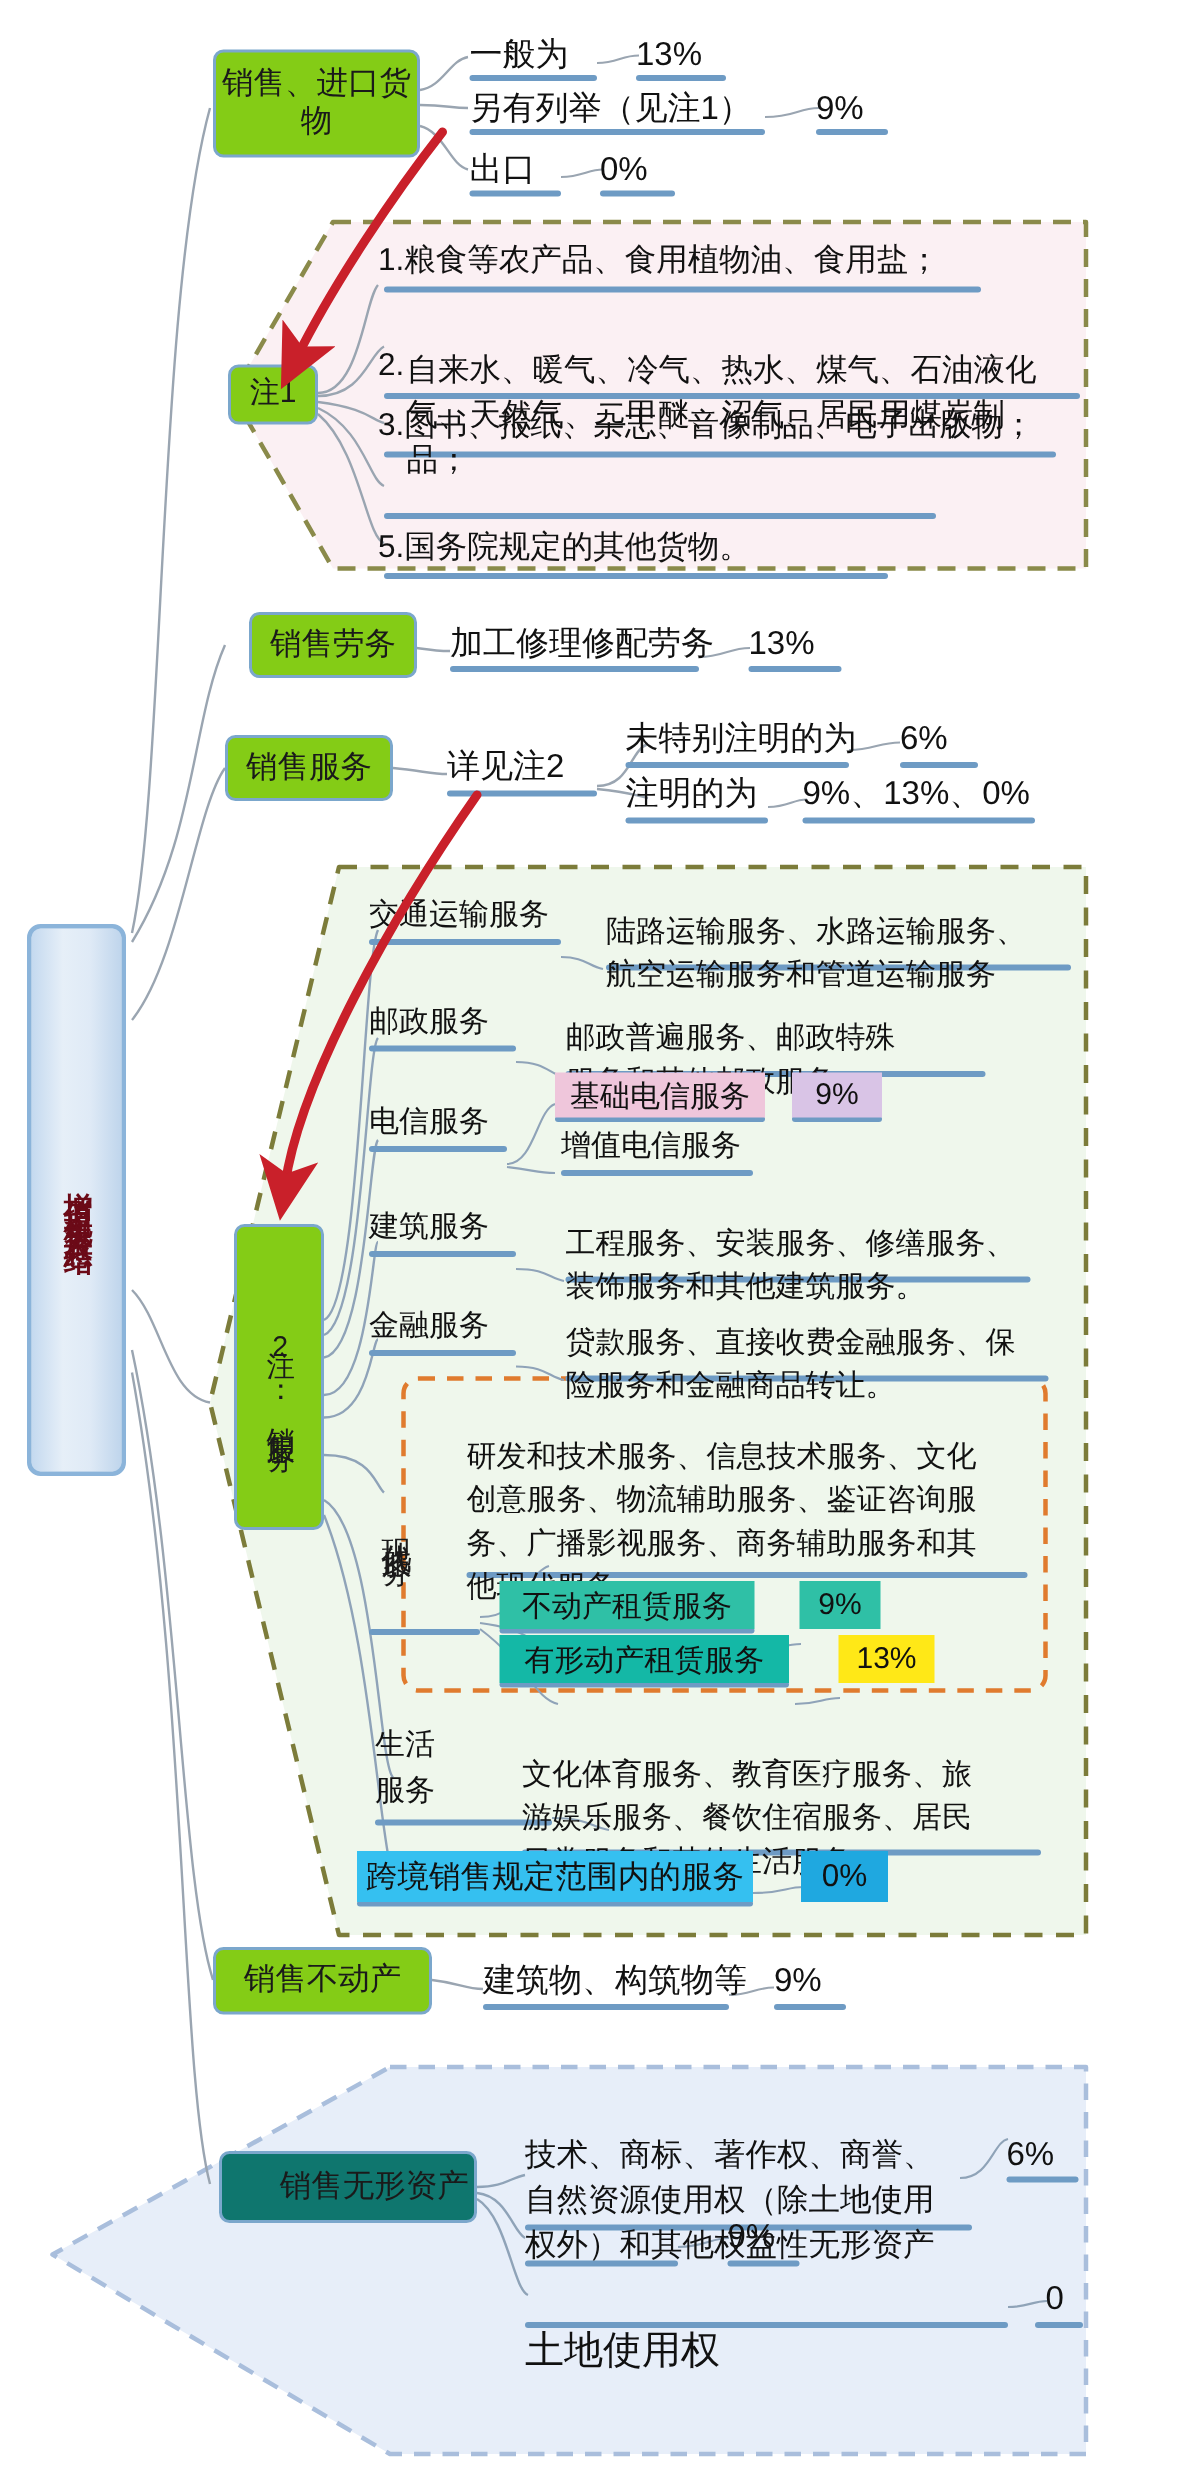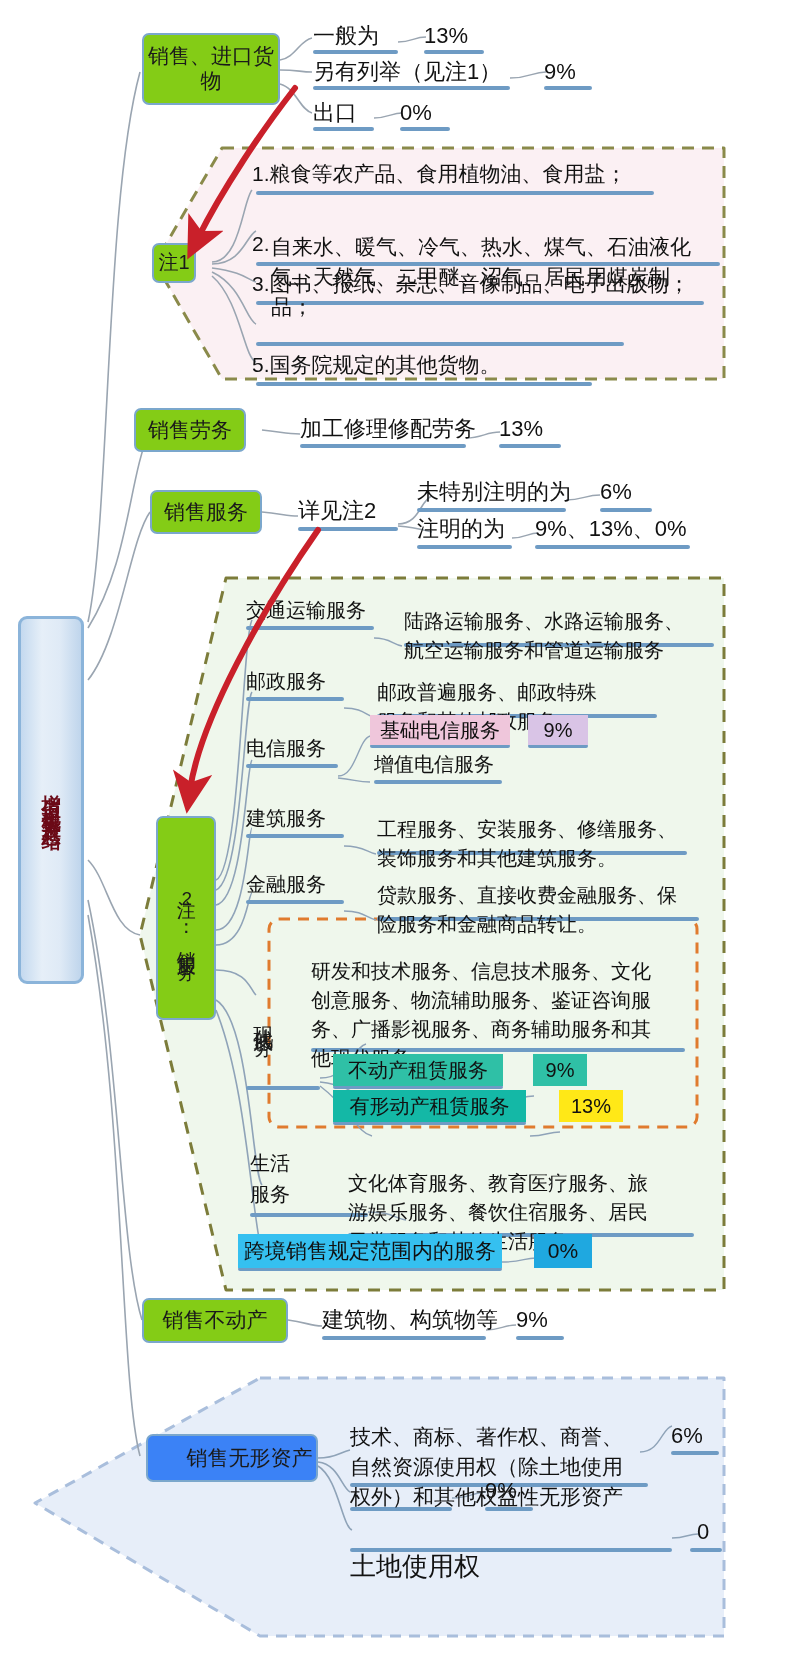--- a/index.html
+++ b/index.html
@@ -217,21 +217,21 @@
 
   <div class="leaf" style="left:313px; top:99px; font-size:22px;">
     <span class="txt">出口</span>
   </div>
   <div class="underline" style="left:313px; top:127px; width:61px;"></div>
   <div class="leaf pct" style="left:400px; top:99px; font-size:22px;">
     <span class="txt">0%</span>
   </div>
   <div class="underline" style="left:400px; top:127px; width:50px;"></div>
 
-  <div class="nodebox" style="left:152px; top:243px; width:44px; height:40px; font-size:20px;">
+  <div class="nodebox" style="left:152px; top:243px; width:60px; height:40px; font-size:20px;">
     <span>注1</span>
   </div>
 
   <div class="leaf" style="left:252px; top:160px; font-size:21px;">
     <span class="txt">1.</span><span class="txt">粮食等农产品、食用植物油、食用盐；</span>
   </div>
   <div class="underline" style="left:256px; top:191px; width:398px;"></div>
 
   <div class="leaf" style="left:252px; top:230px; font-size:21px;">
     <span class="txt">2.</span>
@@ -246,21 +246,21 @@
   </div>
   <div class="underline" style="left:256px; top:301px; width:448px;"></div>
 
   <div class="underline" style="left:256px; top:342px; width:368px;"></div>
 
   <div class="leaf" style="left:252px; top:351px; font-size:21px;">
     <span class="txt">5.</span><span class="txt">国务院规定的其他货物。</span>
   </div>
   <div class="underline" style="left:256px; top:382px; width:336px;"></div>
 
-  <div class="nodebox" style="left:134px; top:408px; width:112px; height:44px; font-size:21px;justify-content:center;">
+  <div class="nodebox" style="left:166px; top:408px; width:112px; height:44px; font-size:21px;justify-content:center;">
     <span>销售劳务</span>
   </div>
   <div class="leaf" style="left:300px; top:415px; font-size:22px;">
     <span class="txt">加工修理修配劳务</span>
   </div>
   <div class="underline" style="left:300px; top:444px; width:166px;"></div>
   <div class="leaf pct" style="left:499px; top:415px; font-size:22px;">
     <span class="txt">13%</span>
   </div>
   <div class="underline" style="left:499px; top:444px; width:62px;"></div>
@@ -407,21 +407,21 @@
   </div>
   <div class="leaf" style="left:322px; top:1306px; font-size:22px;">
     <span class="txt">建筑物、构筑物等</span>
   </div>
   <div class="underline" style="left:322px; top:1336px; width:164px;"></div>
   <div class="leaf pct" style="left:516px; top:1306px; font-size:22px;">
     <span class="txt">9%</span>
   </div>
   <div class="underline" style="left:516px; top:1336px; width:48px;"></div>
 
-  <div class="nodebox" style="left:146px; top:1434px; width:172px; height:48px; font-size:21px; background:#3b82f6;padding-left:35px;">
+  <div class="nodebox" style="left:146px; top:1434px; width:172px; height:48px; font-size:21px; background:#0f766e;padding-left:35px;">
     <span>销售无形资产</span>
   </div>
 
   <div class="leaf" style="left:350px; top:1392px; font-size:21px; line-height:30px; white-space:pre-line;">
     <span class="txt">技术、商标、著作权、商誉、
 自然资源使用权（除土地使用
 权外）和其他权益性无形资产</span>
   </div>
   <div class="underline" style="left:350px; top:1483px; width:298px;"></div>
   <div class="leaf pct" style="left:671px; top:1422px; font-size:22px;">

